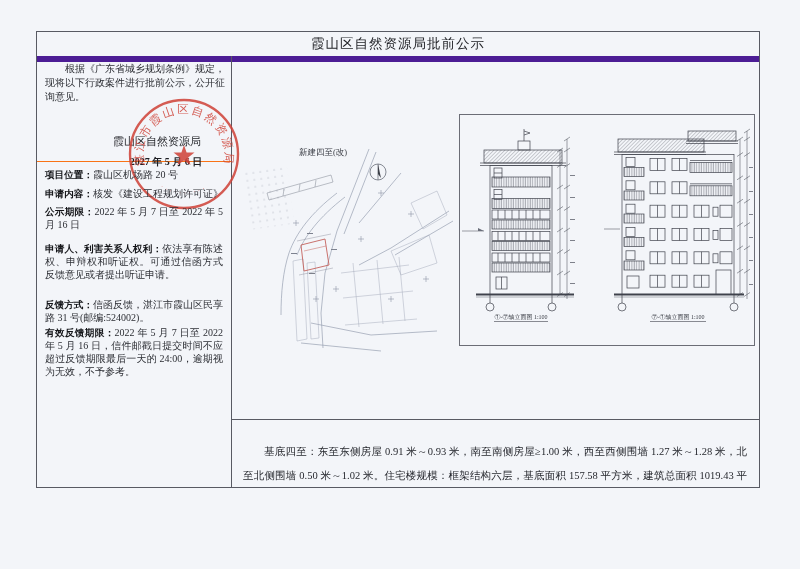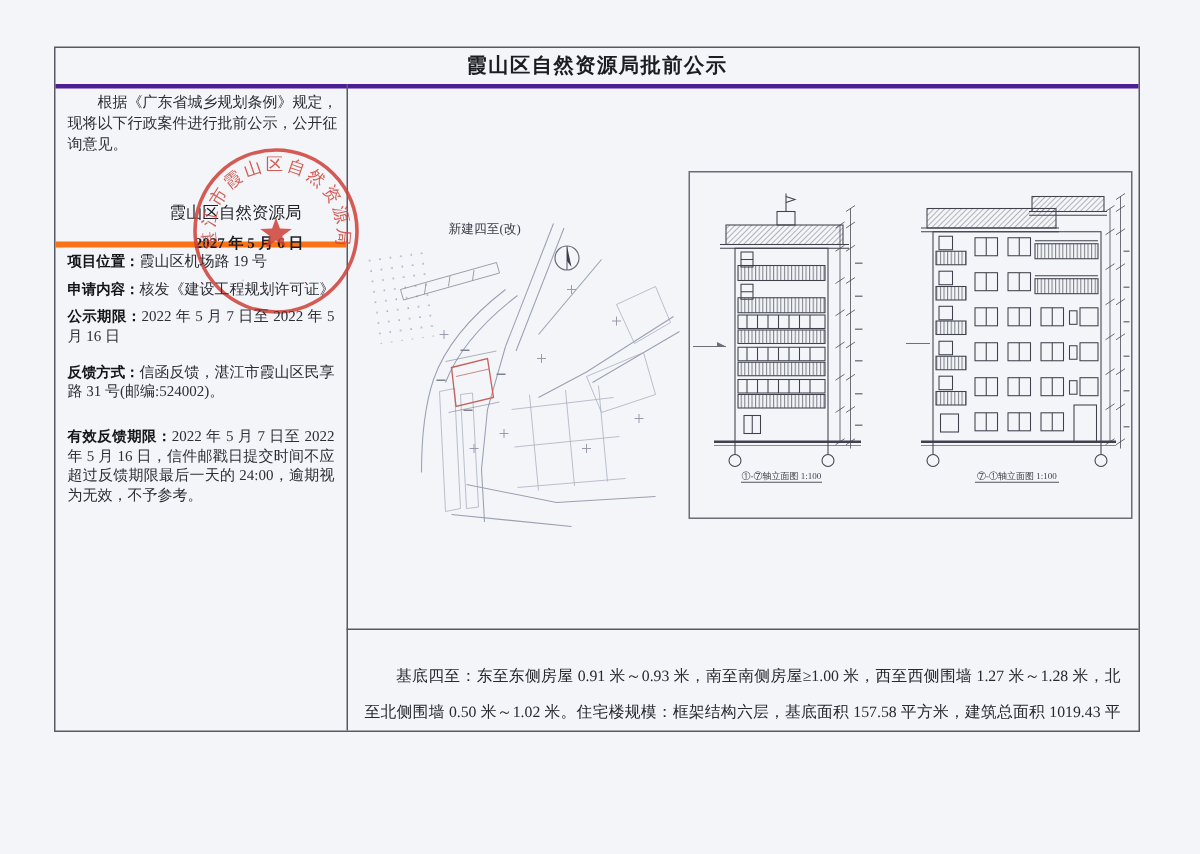--- a/index.html
+++ b/index.html
@@ -1,24 +1,24 @@
 <!DOCTYPE html>
 <html><head>
 <meta charset="utf-8">
 <style>
   html,body{margin:0;padding:0;}
   body{width:800px;height:569px;background:#f2f4f8;position:relative;overflow:hidden;
        font-family:"Liberation Serif","DejaVu Serif",serif;}
   .page{position:absolute;left:0;top:0;width:800px;height:569px;background:#f3f5f9;}
   .tbl{position:absolute;left:36px;top:31px;width:722px;height:455px;border:1px solid #585a63;}
   .title-cell{position:absolute;left:0;top:0;width:722px;height:24px;line-height:24px;
-      border-bottom:3px solid #4c1d95;text-align:center;font-size:13.5px;font-weight:bold;
+      border-bottom:6px solid #4c1d95;text-align:center;font-size:13.5px;font-weight:normal;
       letter-spacing:1px;color:#1c1d22;}
   .vline-main{position:absolute;left:194px;top:24px;bottom:0;width:0;border-left:1px solid #585a63;}
-  .intro-cell{position:absolute;left:0;top:24px;width:194px;height:105px;border-bottom:4px solid #f97316;}
+  .intro-cell{position:absolute;left:0;top:24px;width:194px;height:105px;border-bottom:1px solid #f97316;}
   .intro-text{position:absolute;left:8px;top:6px;width:180px;font-size:10px;line-height:14px;
       text-align:justify;text-indent:20px;color:#2c2e34;}
   .sig-org{position:absolute;left:76px;top:78px;width:118px;text-align:left;font-size:11px;
       font-weight:normal;color:#1d1e23;}
   .sig-date{position:absolute;left:70px;top:99px;width:118px;text-align:center;font-size:10px;
       font-weight:bold;color:#1d1e23;}
   .stamp{position:absolute;left:88px;top:39px;width:118px;height:118px;opacity:.86;}
   .fields-cell{position:absolute;left:0;top:129px;width:194px;height:326px;padding:7px 8px;
       box-sizing:border-box;overflow:hidden;}
   .fld{margin:0;font-size:10px;line-height:13px;text-align:justify;color:#2c2e34;}
@@ -59,23 +59,24 @@
           <textPath href="#stArcTop" startOffset="50%" text-anchor="middle">湛江市霞山区自然资源局</textPath>
         </text>
         <path d="M59,50 L61.6,57.4 L69.5,57.6 L63.2,62.4 L65.5,69.9 L59,65.4 L52.5,69.9 L54.8,62.4 L48.5,57.6 L56.4,57.4 Z" fill="#cf4238"></path>
         <text font-size="6" fill="#cf4238" letter-spacing="3">
           <textPath href="#stArcBot" startOffset="50%" text-anchor="middle">··········</textPath>
         </text>
       </svg>
     </div>
 
     <div class="fields-cell">
-      <p class="fld"><b>项目位置：</b><span>霞山区机场路 19 号</span></p>
+      <p class="fld"><b>项目位置：</b><span>霞山区机场路 20 号</span></p>
       <p class="fld"><b>申请内容：</b><span>核发《建设工程规划许可证》</span></p>
       <p class="fld"><b>公示期限：</b><span>2022 年 5 月 7 日至 2022 年 5 月 16 日</span></p>
+      <p class="fld"><b>申请人、利害关系人权利：</b><span>依法享有陈述权、申辩权和听证权。可通过信函方式反馈意见或者提出听证申请。</span></p>
       <p class="fld"><b>反馈方式：</b><span>信函反馈，湛江市霞山区民享路 31 号(邮编:524002)。</span></p>
       <p class="fld"><b>有效反馈期限：</b><span>2022 年 5 月 7 日至 2022 年 5 月 16 日，信件邮戳日提交时间不应超过反馈期限最后一天的 24:00，逾期视为无效，不予参考。</span></p>
     </div>
 
     <div class="summary-cell">
       <p><span>基底四至：</span><span>东至东侧房屋 0.91 米～0.93 米，南至南侧房屋≥1.00 米，西至西侧围墙 1.27 米～1.28 米，北至北侧围墙 0.50 米～1.02 米。住宅楼规模：框架结构六层，基底面积 157.58 平方米，建筑总面积 1019.43 平方米；总高度 20.70 米；北侧外挑进深阳台（附图）。</span></p>
     </div>
 
     <svg class="siteplan" viewBox="0 0 216 212">
       <defs>

